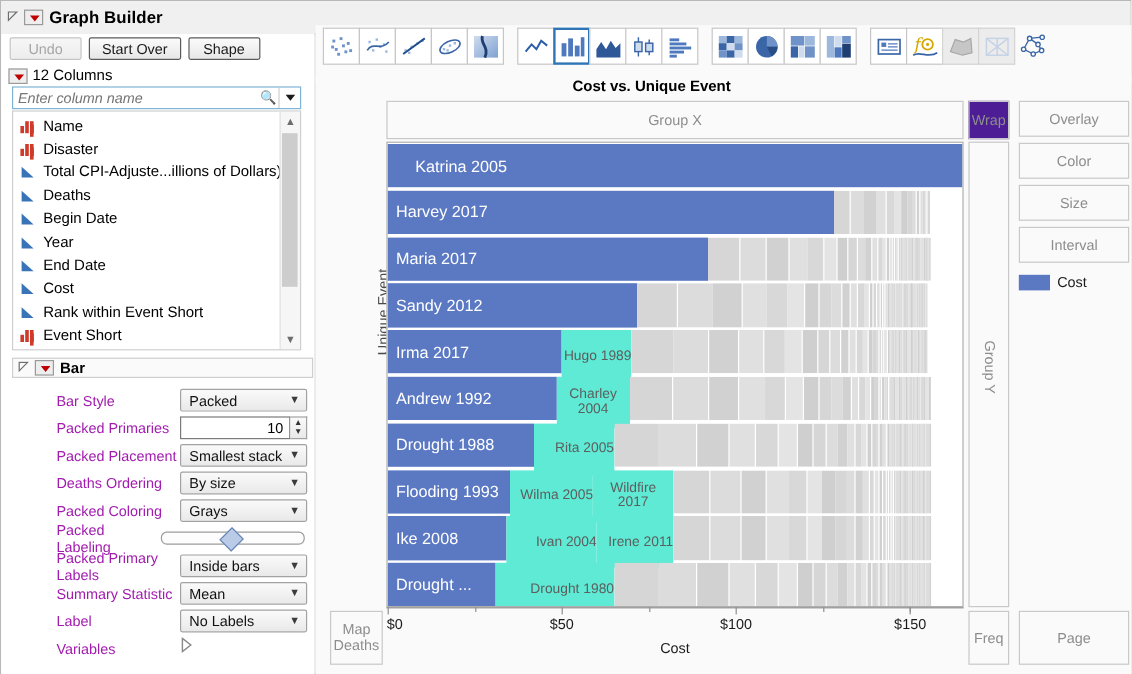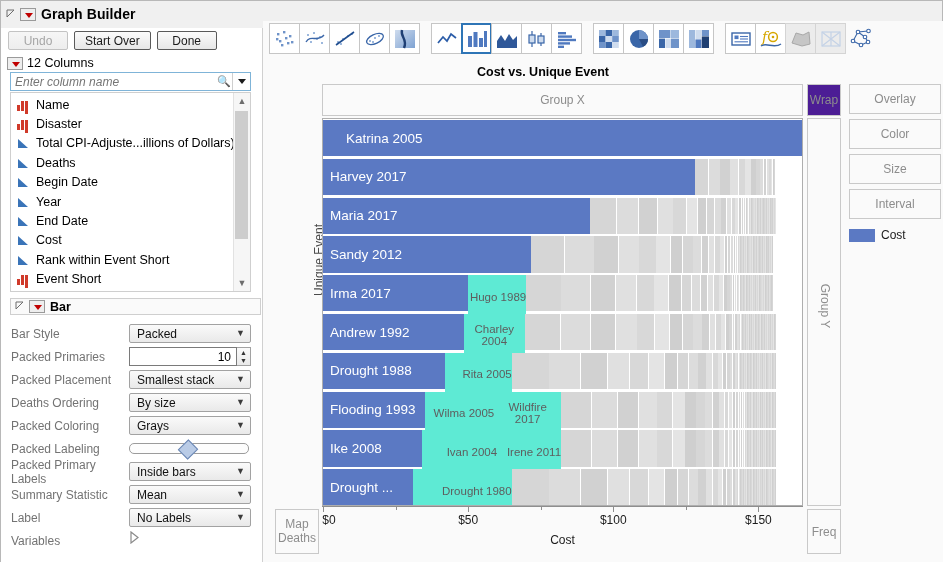--- a/index.html
+++ b/index.html
@@ -58,21 +58,21 @@
   .sc-arrow{height:16px;display:flex;align-items:center;justify-content:center;color:#6d6d6d;font-size:9px;}
   .sc-thumb{position:absolute;left:1px;top:18px;width:13px;height:128px;background:#cdcdcd;}
 
   
   .baropt{position:absolute;left:9px;top:270px;width:251px;height:17px;border:1px solid #cfcfcf;
           background:#fafafa;box-sizing:border-box;display:flex;align-items:center;gap:5px;padding-left:4px;}
   .baropt .bname{font-size:12.5px;font-weight:bold;}
 
   .proprows{position:absolute;left:10px;top:294px;width:245px;}
   .prow{height:23px;display:flex;align-items:center;}
-  .plabel{width:118px;font-size:12px;color:#737373;}
+  .plabel{width:118px;font-size:12px;color:#a21caf;margin-left:36px;}
   .pctl{width:122px;height:19px;box-sizing:border-box;}
   .combo{background:linear-gradient(#fafafa,#e9e9e9);border:1px solid #a2a2a2;border-radius:2px;
          display:flex;align-items:center;justify-content:space-between;padding:0 5px 0 7px;font-size:12px;color:#111;height:19px;box-sizing:border-box;}
   .combo .chev{color:#3b3b3b;font-size:9px;line-height:1;}
   .spin{display:flex;height:19px;}
   .spin .fld{flex:1;border:1px solid #7a7a7a;background:#fff;text-align:right;padding-right:5px;
              font-size:12px;display:flex;align-items:center;justify-content:flex-end;box-sizing:border-box;}
   .spin .btns{width:14px;border:1px solid #a2a2a2;border-left:0;background:linear-gradient(#fafafa,#e9e9e9);
               display:flex;flex-direction:column;box-sizing:border-box;}
   .spin .btns span{flex:1;display:flex;align-items:center;justify-content:center;font-size:7px;color:#333;}
@@ -156,21 +156,21 @@
     </div>
   </div>
 
   <div class="vsep"></div>
 
   <div class="leftpane">
 
     <div class="btnrow">
       <div class="jbtn disabled">Undo</div>
       <div class="jbtn strong">Start Over</div>
-      <div class="jbtn strong">Done</div>
+      <div class="jbtn strong">Shape</div>
     </div>
 
     <div class="colhdr">
       <span class="redtri"></span>
       <span class="lbl">12 Columns</span>
     </div>
 
     <div class="searchbox">
       <input placeholder="Enter column name" style="">
       <span class="mag">🔍</span>
@@ -1160,15 +1160,16 @@
         <div class="zone">Color</div>
         <div class="zone">Size</div>
         <div class="zone">Interval</div>
       </div>
 
     <div class="legend">
       <span class="sw"></span>
       <span class="lt">Cost</span>
     </div>
 
+    <div class="pagezone">Page</div>
   </div>
 
 </div>
 
 </body></html>

